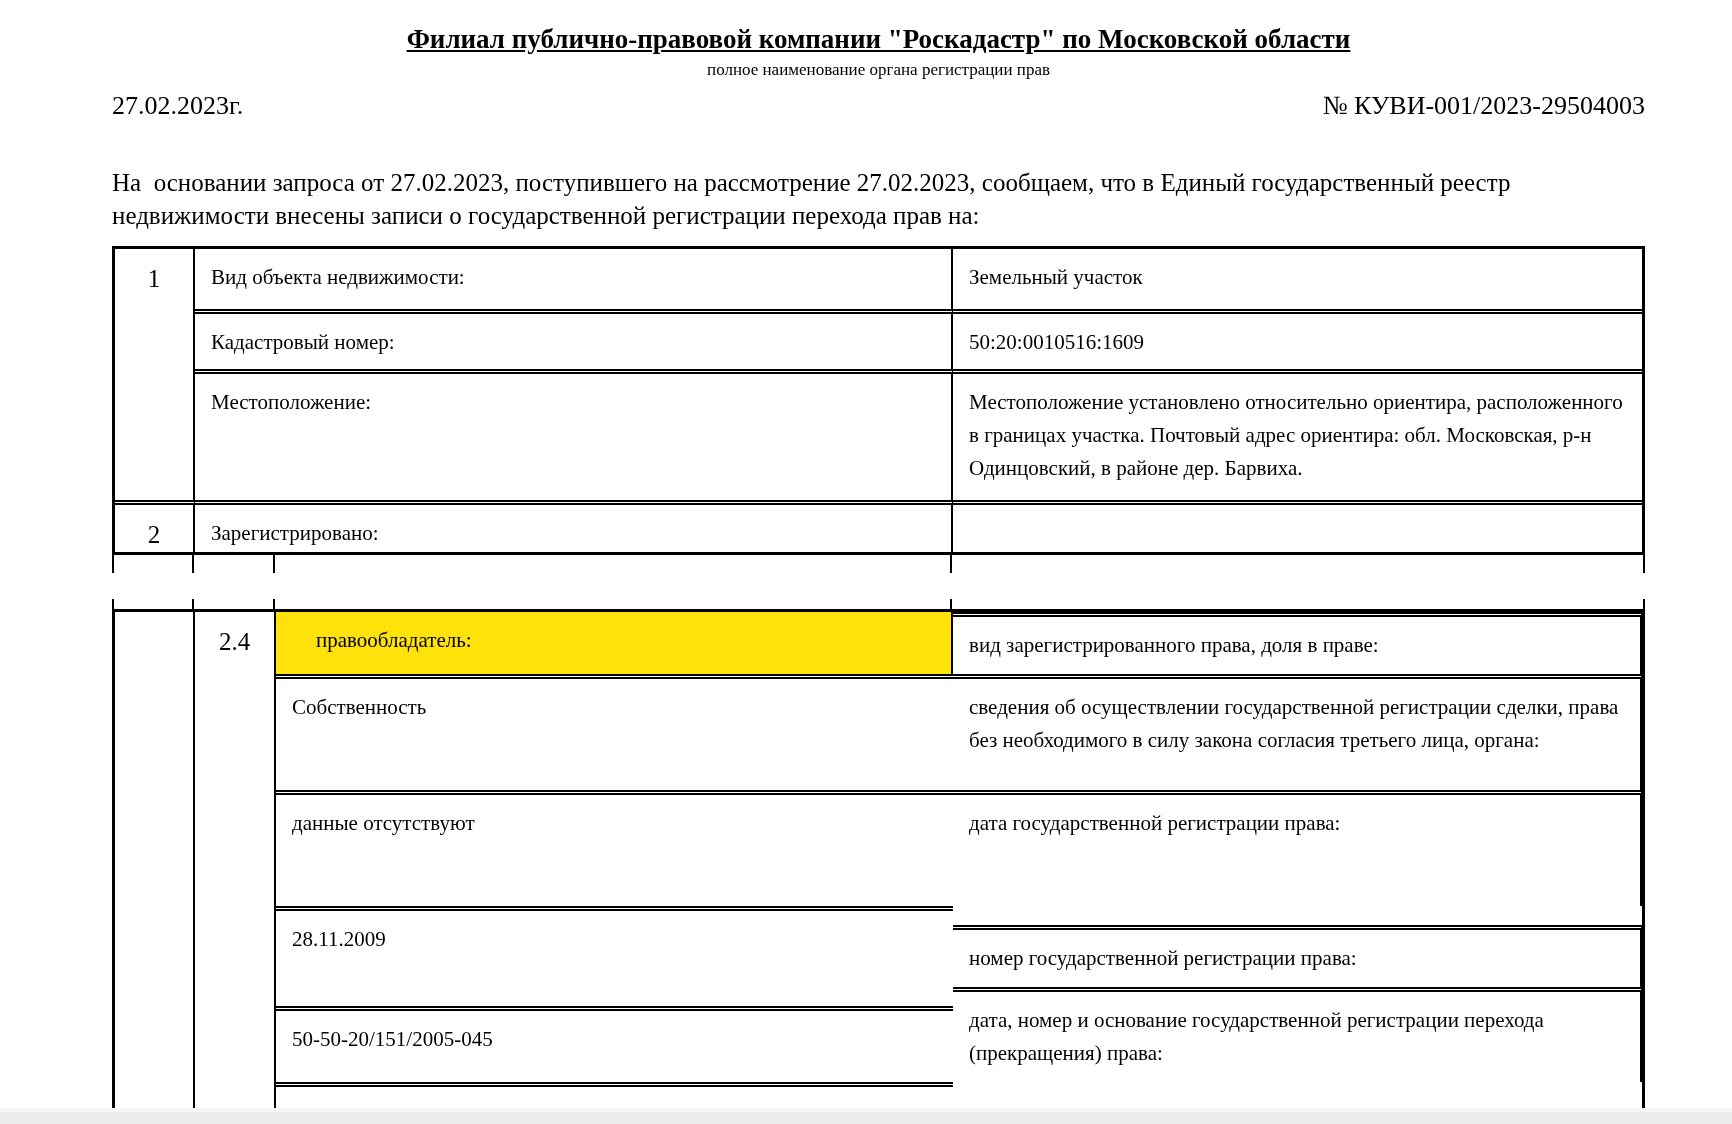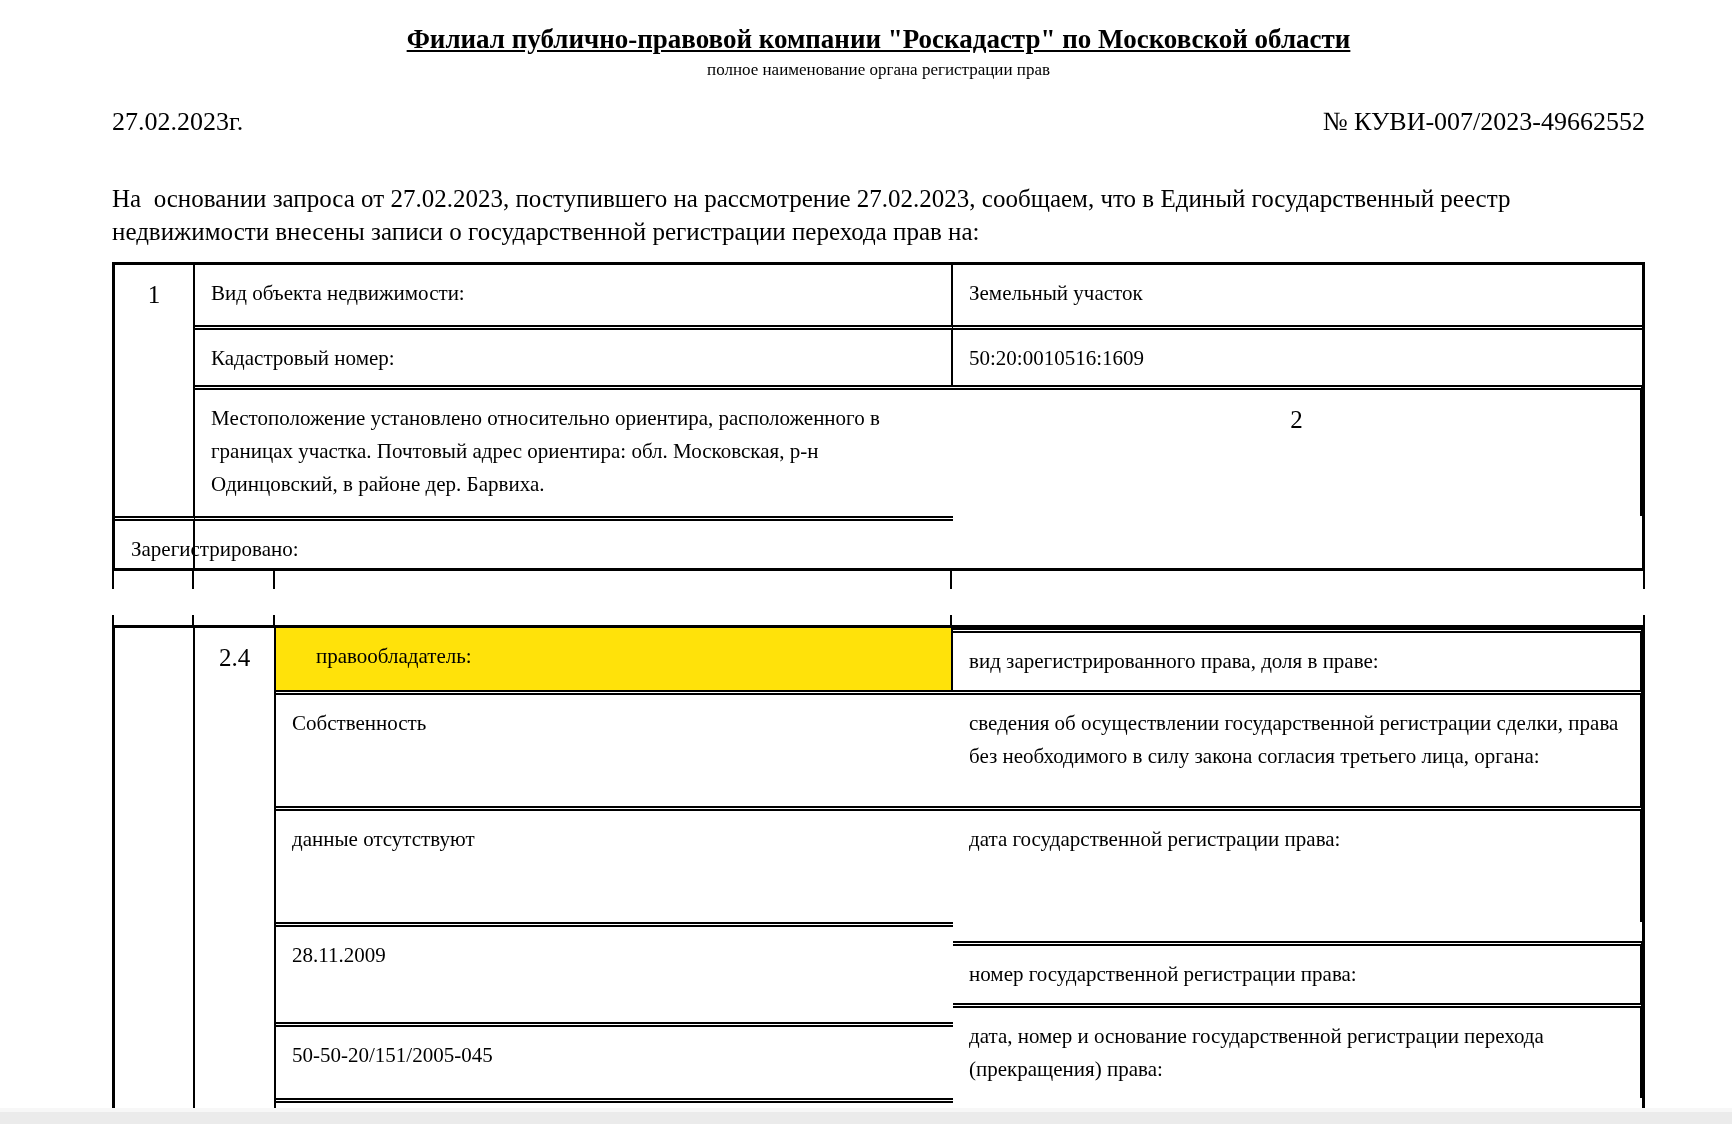--- a/index.html
+++ b/index.html
@@ -15,21 +15,21 @@
   .page { padding: 22px 87px 0 112px; width: 1488px; }
   .content { width: 1533px; }
 
   .doc-title {
     text-align: center; font-weight: bold; font-size: 27px; line-height: 34px;
     text-decoration: underline;
   }
   .doc-subtitle { text-align: center; font-size: 17px; line-height: 22px; margin-top: 3px; }
 
   .meta-row {
-    margin-top: 24px;
+    margin-top: 8px;
     display: flex; justify-content: space-between; align-items: center;
     font-size: 26px; line-height: 33px;
   }
 
   .intro {
     margin-top: 44px; margin-bottom: 14px;
     font-size: 25px; line-height: 33px;
     max-width: 1465px;
     white-space: pre-wrap;
   }
@@ -79,34 +79,35 @@
 <body>
 
 <div class="page">
   <div class="content">
 
     <div class="doc-title">Филиал публично-правовой компании "Роскадастр" по Московской области</div>
     <div class="doc-subtitle">полное наименование органа регистрации прав</div>
 
     <div class="meta-row">
       <span>27.02.2023г.</span>
-      <span>№ КУВИ-007/2023-49662552</span>
+      <span>№ КУВИ-001/2023-29504003</span>
     </div>
 
     <div class="intro">На  основании запроса от 27.02.2023, поступившего на рассмотрение 27.02.2023, сообщаем, что в Единый государственный реестр недвижимости внесены записи о государственной регистрации перехода прав на:</div>
 
     <div class="t-grid t1">
       <div class="cell-idx b-right span-idx">1</div>
 
       <div class="cell b-right">Вид объекта недвижимости:</div>
       <div class="cell">Земельный участок</div>
 
       <div class="cell b-right sep">Кадастровый номер:</div>
       <div class="cell sep">50:20:0010516:1609</div>
 
+      <div class="cell b-right sep">Местоположение:</div>
       <div class="cell sep">Местоположение установлено относительно ориентира, расположенного в границах участка. Почтовый адрес ориентира: обл. Московская, р-н Одинцовский, в районе дер. Барвиха.</div>
 
       <div class="cell-idx b-right sep">2</div>
       <div class="cell b-right sep">Зарегистрировано:</div>
       <div class="cell sep"></div>
     </div>
 
     <div class="stub-row stub-t1b">
       <span class="vline v0"></span>
       <span class="vline v1"></span>

